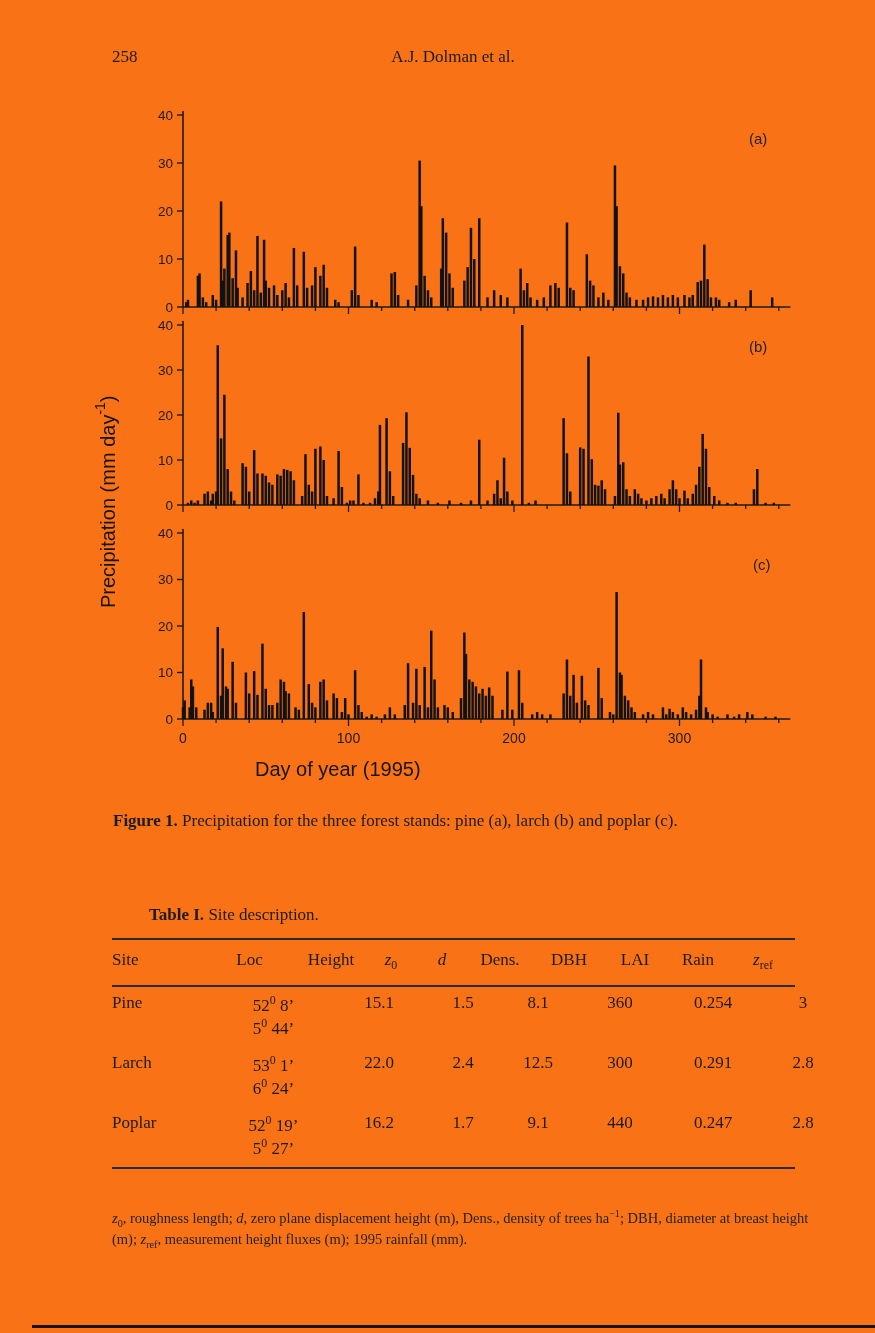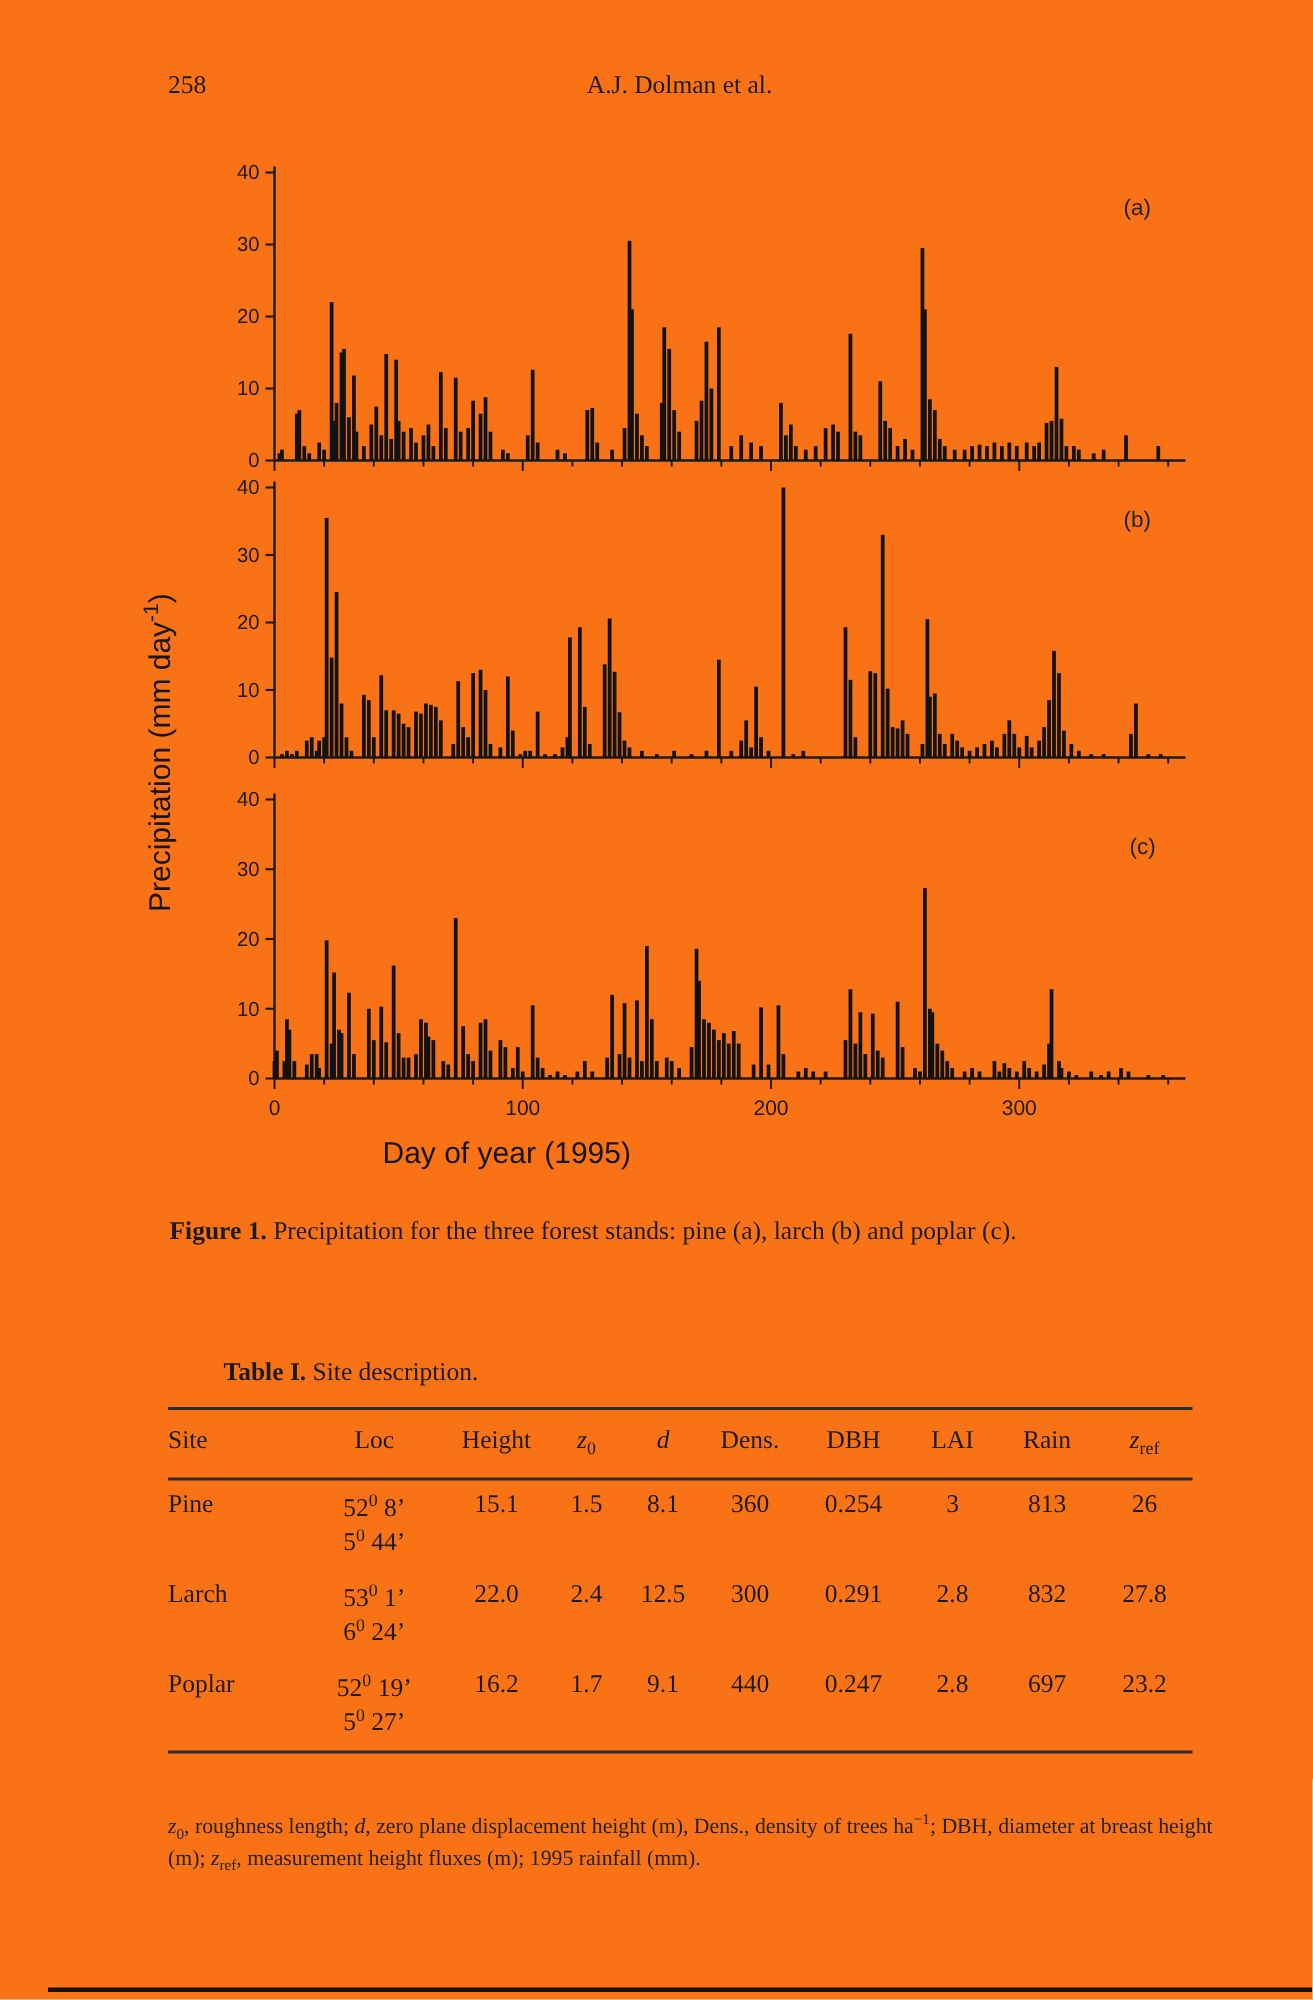--- a/index.html
+++ b/index.html
@@ -25,21 +25,21 @@
   
   #table-title{left:113px;top:905px;width:682px;font-size:17px;margin-left:36px;}
   #site-table{left:112px;top:938px;width:683px;font-size:17px;}
   .rule{border:none;border-top:2px solid #2a2a2a;margin:0;}
   .trow{display:flex;align-items:flex-start;}
   .tcell{flex:0 0 auto;text-align:center;}
   .tcell.c0{text-align:left;}
   .w0{width:90px}.w1{width:95px}.w2{width:68px}.w3{width:52px}.w4{width:50px}
   .w5{width:66px}.w6{width:72px}.w7{width:60px}.w8{width:66px}.w9{width:64px}
   #thead-row{padding:10px 0 12px 0;justify-content:space-between;}
-  .body-row{padding:6px 0 8px 0;min-height:40px;}
+  .body-row{padding:6px 0 8px 0;min-height:40px;gap:24px;}
   .loc-line{line-height:1.25;}
   sub{font-size:70%;} sup{font-size:70%;}
   i{font-style:italic;}
   #table-footnote{left:112px;top:1207px;width:700px;font-size:14.5px;line-height:1.35;color:#222;}
   #footer-rule{left:32px;top:1325px;width:843px;height:3px;background:#141414;}
 </style>
 </head>
 <body>
 
 <div id="page">

